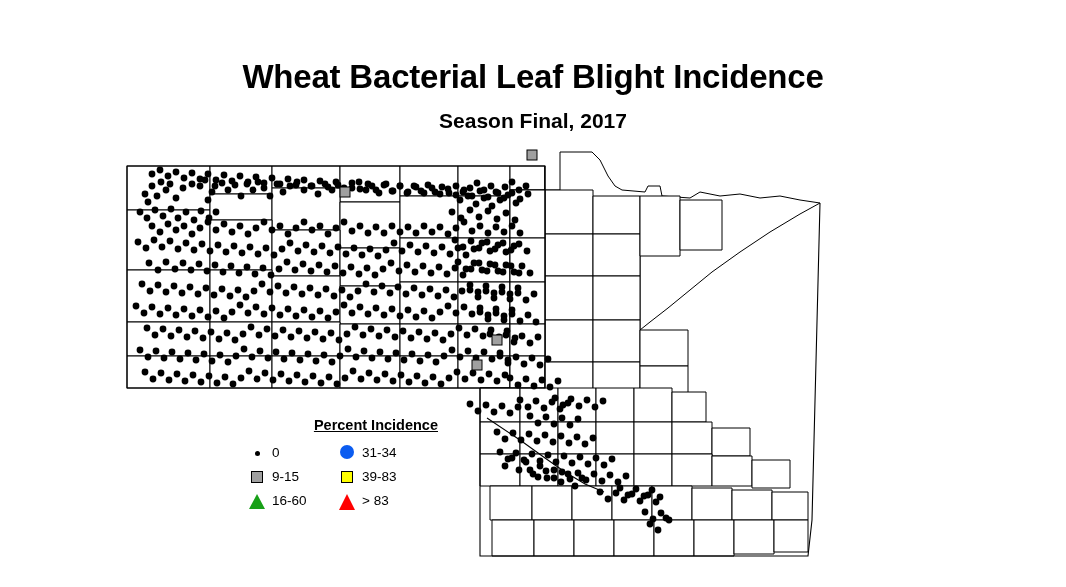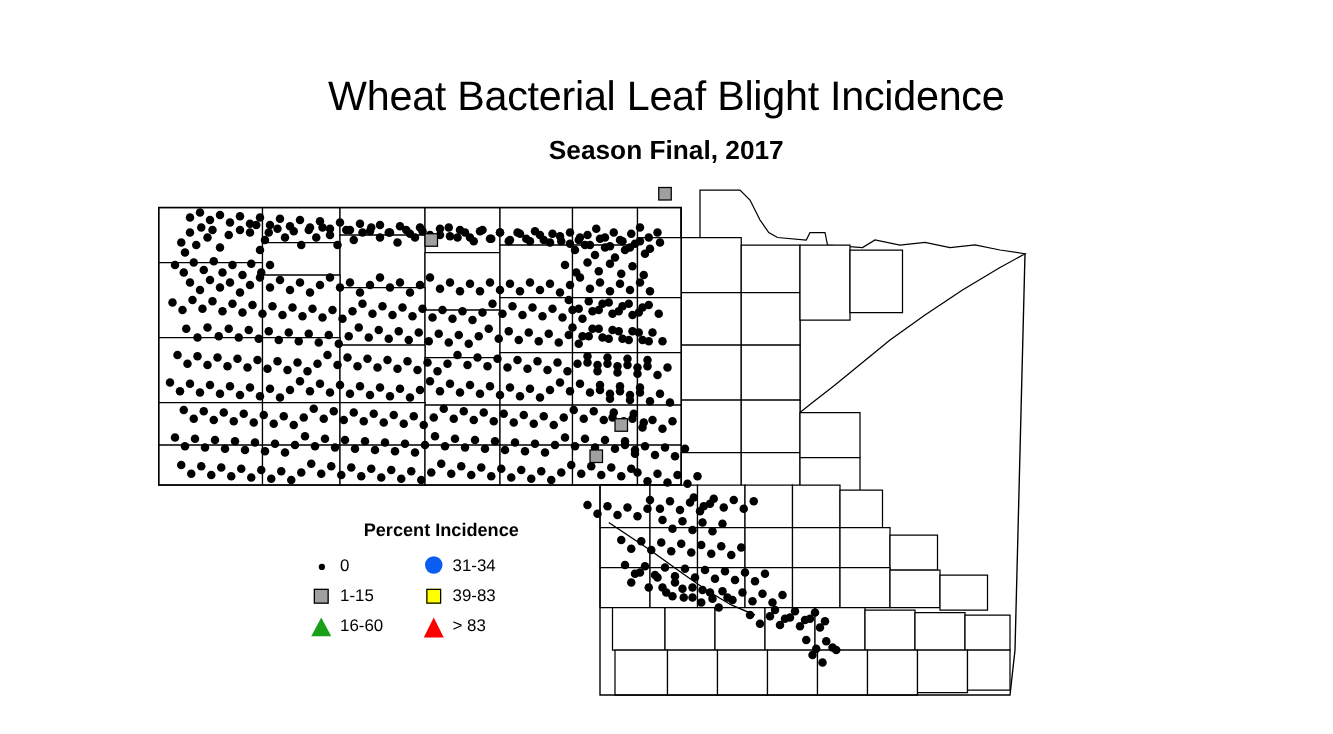--- a/index.html
+++ b/index.html
@@ -9,21 +9,21 @@
     font-family:"Liberation Sans", sans-serif;
     color:#000000;
     overflow:hidden;
     position:relative;
   }
   #page{position:relative;width:1066px;height:587px;}
 
   .title{
     position:absolute;left:0;top:57px;width:1066px;
     text-align:center;
-    font-size:33px;font-weight:normal;letter-spacing:-0.2px;
+    font-size:33px;font-weight:bold;letter-spacing:-0.2px;
     line-height:40px;
   }
   .subtitle{
     position:absolute;left:0;top:108px;width:1066px;
     text-align:center;
     font-size:21px;font-weight:bold;
     line-height:26px;
   }
 
   #mapwrap{position:absolute;left:0;top:0;width:1066px;height:587px;}
@@ -33,21 +33,21 @@
   .stateline{fill:none;stroke:#000000;stroke-width:1.1;vector-effect:non-scaling-stroke;}
   .riverline{fill:none;stroke:#000000;stroke-width:1.1;vector-effect:non-scaling-stroke;}
 
   .pt0{fill:#000000;}
   .pt1{fill:#a0a0a0;stroke:#000000;stroke-width:1;}
 
   
   #legend{position:absolute;left:246px;top:416px;width:200px;height:94px;}
   .leg-title{
     position:absolute;left:22px;top:0px;width:170px;
-    font-size:14.5px;font-weight:bold;text-align:center;line-height:18px;
+    font-size:14.5px;font-weight:bold;text-align:right;line-height:18px;text-decoration:underline;
   }
   .leg-col{position:absolute;top:26px;}
   .leg-left{left:2px;}
   .leg-right{left:92px;}
   .leg-row{position:relative;height:24px;}
   .leg-sym{position:absolute;left:0;top:0;width:22px;height:22px;}
   .leg-lab{position:absolute;left:24px;top:3px;font-size:13.5px;line-height:16px;white-space:nowrap;}
 
   .sym-dot{position:absolute;left:7px;top:9px;width:5px;height:5px;border-radius:50%;background:#000;}
   .sym-sq{position:absolute;left:3px;top:5px;width:12px;height:12px;border:1px solid #000;box-sizing:border-box;}
@@ -881,21 +881,21 @@
       <div class="leg-row">
         <span class="leg-sym">
             <span class="sym-dot"></span>
           </span>
         <span class="leg-lab">0</span>
       </div>
       <div class="leg-row">
         <span class="leg-sym">
             <span class="sym-sq" style="background:#a0a0a0;"></span>
           </span>
-        <span class="leg-lab">1-15</span>
+        <span class="leg-lab">9-15</span>
       </div>
       <div class="leg-row">
         <span class="leg-sym">
             <span class="sym-tri" style="border-bottom:15px solid #18a018;"></span>
           </span>
         <span class="leg-lab">16-60</span>
       </div>
     </div>
 
     <div class="leg-col leg-right">

